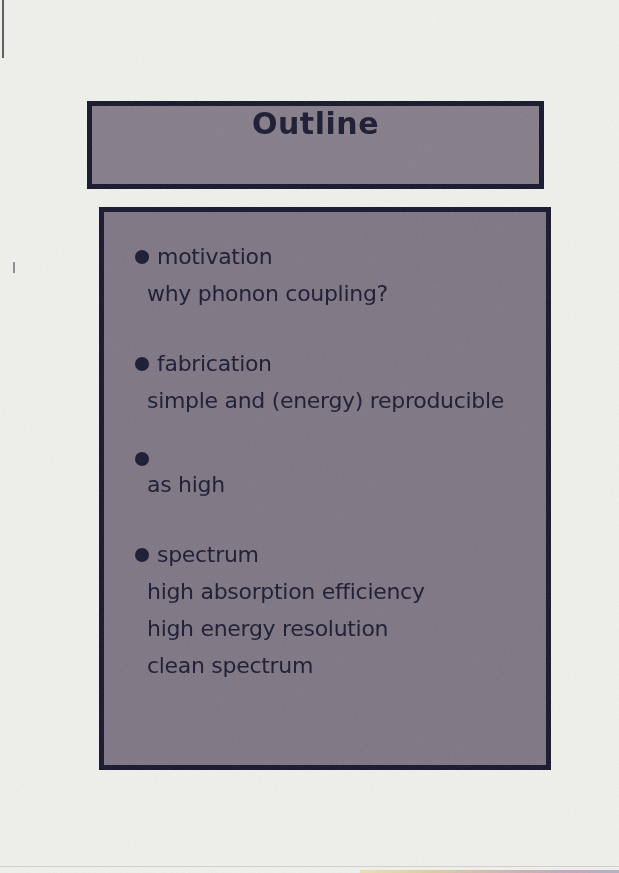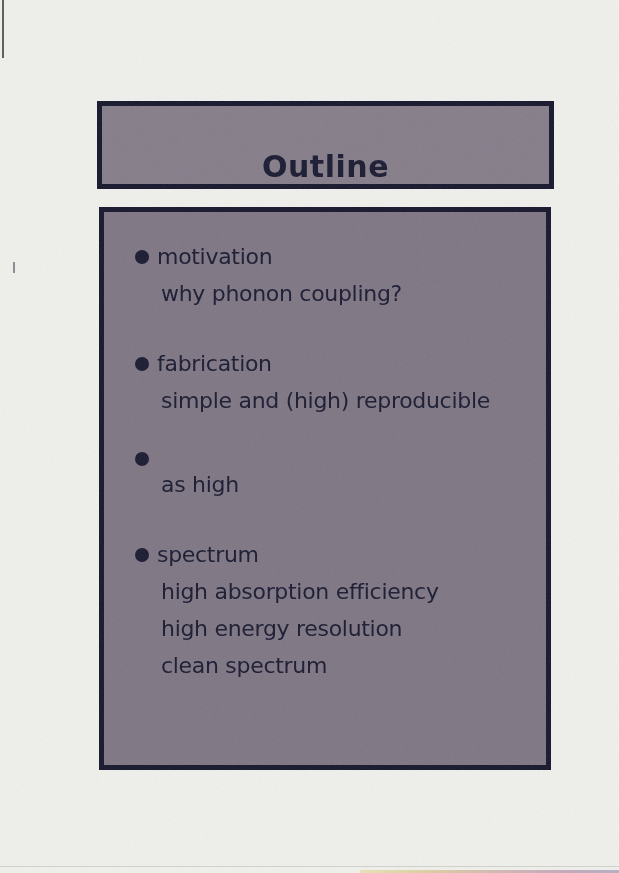--- a/index.html
+++ b/index.html
@@ -49,27 +49,27 @@
   .artifact-bottom-strip {
     position: absolute;
     left: 360px; top: 870px;
     width: 259px; height: 3px;
     background: linear-gradient(90deg, #e8e0a8 0%, #d8c890 25%, #caa8a8 55%, #b898b0 80%, #a8a0b8 100%);
     opacity: .8;
   }
   
   .title-box {
     position: absolute;
-    left: 97px; top: 101px;
+    left: 87px; top: 101px;
     width: 457px; height: 88px;
     box-sizing: border-box;
     border: 5px solid var(--box-border, #16162c);
     background: var(--title-box-fill, #857d89);
     display: flex;
-    align-items: flex-end;
+    align-items: flex-start;
     justify-content: center;
   }
   .title-text {
     color: var(--text, #191931);
     font-size: 30px;
     font-weight: bold;
     letter-spacing: 0.5px;
   }
   .content-box {
     position: absolute;
@@ -99,21 +99,21 @@
   }
   .item-label, .subline {
     color: var(--text, #191931);
     font-size: 22px;
     font-weight: normal;
     letter-spacing: -0.3px;
     white-space: nowrap;
   }
   .subline {
     display: block;
-    margin-left: 57px;
+    margin-left: 43px;
     line-height: 37px;
   }
   
   .noise-overlay {
     position: absolute;
     left: 0; top: 0;
     width: 619px; height: 873px;
     pointer-events: none;
     opacity: 0.10;
   }
@@ -141,21 +141,21 @@
         <span class="item-label">motivation</span>
       </div>
       <span class="subline">why phonon coupling?</span>
     </div>
 
     <div class="outline-group">
       <div class="bullet-line">
         <span class="bullet"></span>
         <span class="item-label">fabrication</span>
       </div>
-      <span class="subline">simple and (high) reproducible</span>
+      <span class="subline">simple and (energy) reproducible</span>
     </div>
 
     <div class="outline-group">
       <div class="bullet-line">
         <span class="bullet"></span>
       </div>
       <span class="subline">as high</span>
     </div>
 
     <div class="outline-group">

